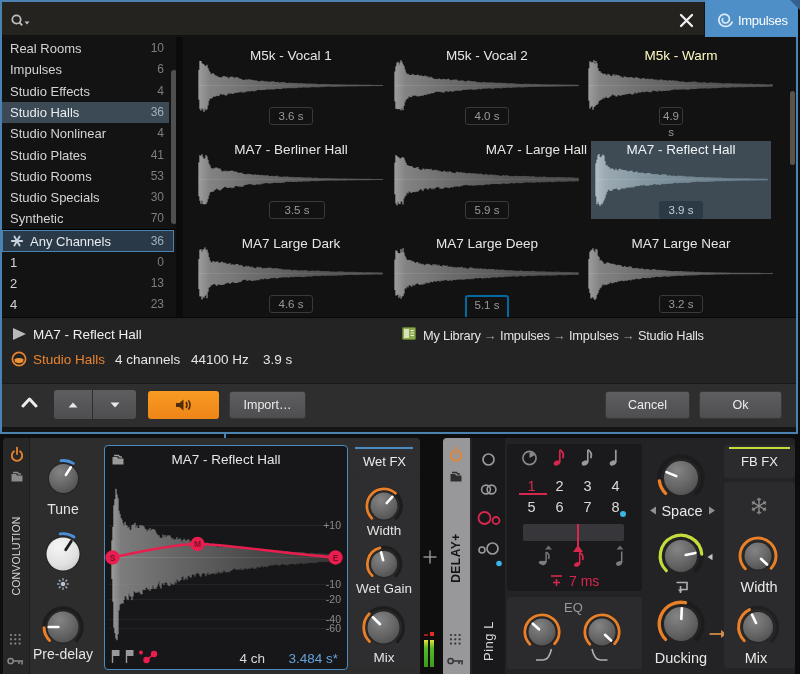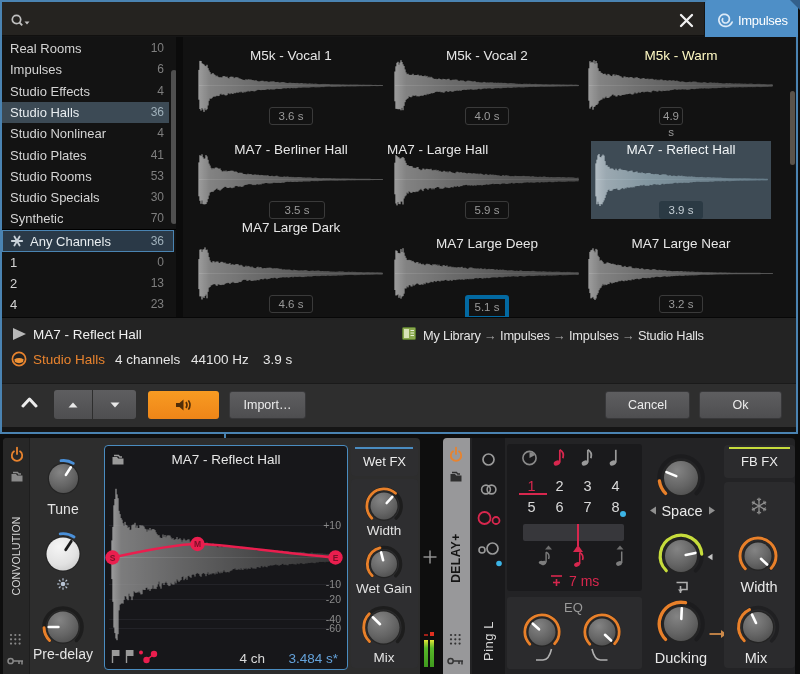--- a/index.html
+++ b/index.html
@@ -108,21 +108,21 @@
           <stop offset="0.06" stop-color="#a8a8a8"></stop>
           <stop offset="0.3" stop-color="#8a8a8a"></stop>
           <stop offset="0.65" stop-color="#6a6a6a"></stop>
           <stop offset="1" stop-color="#5c5c5c"></stop>
         </linearGradient>
       </defs>
       <line x1="3.0" y1="28.5" x2="187.0" y2="28.5" stroke="#424242" stroke-width="1"></line>
       <path d="M3.0 11.4V45.3M4.0 4.2V49.8M5.0 5.0V52.8M6.0 3.3V49.5M7.0 6.3V53.1M8.0 7.9V53.3M9.0 7.4V53.3M10.0 4.1V53.0M11.0 5.4V51.2M12.0 8.8V48.1M13.0 12.6V44.6M14.0 14.5V41.6M15.0 16.8V41.0M16.0 18.3V40.6M17.0 17.0V40.9M18.0 18.1V39.7M19.0 16.8V39.0M20.0 16.5V38.1M21.0 16.7V37.3M22.0 17.3V38.7M23.0 17.9V38.8M24.0 17.4V39.6M25.0 19.1V38.7M26.0 20.3V37.9M27.0 20.6V37.0M28.0 19.7V36.3M29.0 20.5V35.7M30.0 19.5V35.9M31.0 20.7V36.8M32.0 20.0V37.0M33.0 20.1V36.9M34.0 19.9V36.3M35.0 19.7V36.7M36.0 19.7V37.2M37.0 19.8V36.6M38.0 20.5V36.6M39.0 20.8V35.3M40.0 20.4V34.9M41.0 21.0V35.1M42.0 22.1V35.4M43.0 21.8V35.8M44.0 21.7V35.1M45.0 21.8V35.8M46.0 21.8V35.8M47.0 22.8V35.5M48.0 23.0V34.5M49.0 23.0V34.0M50.0 23.4V33.8M51.0 23.4V33.7M52.0 22.7V33.3M53.0 23.3V33.1M54.0 23.1V33.2M55.0 23.1V33.2M56.0 23.6V33.5M57.0 24.0V34.1M58.0 23.6V33.6M59.0 23.5V34.1M60.0 23.6V33.6M61.0 24.0V33.2M62.0 23.6V33.3M63.0 24.0V33.7M64.0 24.4V33.1M65.0 23.9V33.5M66.0 24.1V32.6M67.0 24.1V32.6M68.0 24.7V32.5M69.0 24.2V32.1M70.0 24.7V32.0M71.0 24.3V32.0M72.0 24.3V32.4M73.0 25.0V32.3M74.0 25.2V32.5M75.0 25.0V32.2M76.0 24.7V32.4M77.0 25.2V31.8M78.0 25.3V31.7M79.0 25.2V31.8M80.0 24.8V31.9M81.0 24.7V31.9M82.0 25.3V31.9M83.0 25.6V31.8M84.0 25.8V32.0M85.0 25.8V32.0M86.0 25.9V31.5M87.0 25.9V31.7M88.0 25.5V31.7M89.0 25.6V31.2M90.0 25.9V30.9M91.0 25.5V30.8M92.0 25.6V30.7M93.0 25.9V31.0M94.0 26.1V30.7M95.0 25.8V30.7M96.0 26.3V31.0M97.0 25.9V31.0M98.0 26.3V30.9M99.0 26.2V30.7M100.0 26.3V30.9M101.0 26.2V31.0M102.0 26.0V30.8M103.0 26.0V30.5M104.0 26.2V30.7M105.0 26.1V30.6M106.0 26.4V30.8M107.0 26.5V30.4M108.0 26.5V30.3M109.0 26.5V30.5M110.0 26.8V30.3M111.0 26.5V30.5M112.0 26.5V30.3M113.0 26.5V30.5M114.0 26.5V30.4M115.0 26.6V30.1M116.0 26.9V29.9M117.0 27.1V30.1M118.0 26.8V30.1M119.0 26.7V30.2M120.0 26.7V30.0M121.0 26.9V30.2M122.0 27.0V30.2M123.0 27.1V29.9M124.0 27.2V29.9M125.0 27.3V30.0M126.0 27.2V29.9M127.0 27.1V29.7M128.0 27.0V29.7M129.0 27.3V29.7M130.0 27.1V29.6M131.0 27.2V29.6M132.0 27.2V29.6M133.0 27.2V29.6M134.0 27.1V29.5M135.0 27.3V29.5M136.0 27.5V29.5M137.0 27.4V29.6M138.0 27.3V29.5M139.0 27.4V29.7M140.0 27.5V29.5M141.0 27.5V29.7M142.0 27.5V29.6M143.0 27.5V29.4M144.0 27.6V29.5M145.0 27.6V29.5M146.0 27.5V29.4M147.0 27.5V29.5M148.0 27.5V29.5M149.0 27.5V29.5M150.0 27.6V29.4M151.0 27.5V29.3M152.0 27.6V29.3M153.0 27.6V29.2M154.0 27.7V29.3M155.0 27.7V29.3M156.0 27.6V29.3M157.0 27.7V29.2M158.0 27.7V29.3M159.0 27.7V29.3M160.0 27.8V29.2M161.0 27.8V29.2M162.0 27.8V29.2M163.0 27.8V29.2M164.0 27.8V29.2M165.0 27.8V29.2M166.0 27.8V29.2M167.0 27.8V29.2M168.0 27.8V29.2M169.0 27.8V29.2M170.0 27.8V29.2M171.0 27.8V29.2M172.0 27.8V29.2M173.0 27.8V29.2M174.0 27.8V29.2M175.0 28.0V29.0M176.0 28.0V29.1M177.0 28.0V29.1M178.0 28.0V29.0M179.0 28.0V29.0M180.0 28.1V28.9M181.0 28.0V29.0M182.0 28.0V29.0M183.0 28.0V28.9M184.0 28.0V29.0M185.0 28.1V28.9M186.0 28.0V29.0" stroke="url(#wg104)" stroke-width="1" fill="none"></path>
     </svg>
     <div style="left:269.0px;top:201.0px;width:56px;height:18px;background:rgba(20,20,20,0.4);border:1px solid #3a3a3a;border-radius:3px;font-size:11.5px;color:#9a9a9a;text-align:center;line-height:16px">3.5 s</div>
-    <div style="left:387.0px;top:142.0px;width:200px;text-align:left;font-size:13.5px;color:#e6e6e6">MA7 - Large Hall</div>
+    <div style="left:387.0px;top:142.0px;width:200px;text-align:right;font-size:13.5px;color:#e6e6e6">MA7 - Large Hall</div>
     <svg style="position:absolute;left:392.0px;top:151.0px" width="190" height="58">
       <defs>
         <linearGradient id="wg105" x1="3.0" y1="0" x2="187.0" y2="0" gradientUnits="userSpaceOnUse">
           <stop offset="0" stop-color="#c9c9c9"></stop>
           <stop offset="0.06" stop-color="#a8a8a8"></stop>
           <stop offset="0.3" stop-color="#8a8a8a"></stop>
           <stop offset="0.65" stop-color="#6a6a6a"></stop>
           <stop offset="1" stop-color="#5c5c5c"></stop>
         </linearGradient>
       </defs>
@@ -139,21 +139,21 @@
           <stop offset="0.06" stop-color="#bac8d0"></stop>
           <stop offset="0.3" stop-color="#98aeb8"></stop>
           <stop offset="0.65" stop-color="#7e94a0"></stop>
           <stop offset="1" stop-color="#68808e"></stop>
         </linearGradient>
       </defs>
       <line x1="3.0" y1="28.5" x2="175.0" y2="28.5" stroke="#5d6e78" stroke-width="1"></line>
       <path d="M3.0 12.4V45.4M4.0 8.7V53.3M5.0 4.3V50.7M6.0 3.0V53.1M7.0 6.0V55.0M8.0 6.3V53.0M9.0 4.8V53.4M10.0 3.6V51.3M11.0 4.6V49.4M12.0 10.1V46.9M13.0 14.3V43.8M14.0 14.1V41.1M15.0 15.8V39.2M16.0 15.8V38.5M17.0 17.6V39.9M18.0 17.7V39.8M19.0 17.4V39.6M20.0 17.8V38.4M21.0 18.9V37.9M22.0 19.2V38.0M23.0 17.7V37.6M24.0 19.1V37.5M25.0 19.8V38.8M26.0 18.2V39.1M27.0 17.6V38.6M28.0 18.6V37.9M29.0 18.7V37.2M30.0 19.1V37.1M31.0 19.0V38.1M32.0 19.1V36.8M33.0 19.4V37.4M34.0 19.7V36.2M35.0 20.8V36.6M36.0 20.1V36.6M37.0 19.9V36.6M38.0 19.7V35.9M39.0 19.6V36.6M40.0 21.1V35.8M41.0 21.5V36.4M42.0 21.0V35.3M43.0 20.7V35.2M44.0 20.5V35.0M45.0 21.8V35.0M46.0 21.8V35.1M47.0 21.7V34.5M48.0 22.2V34.1M49.0 21.3V34.6M50.0 22.1V34.2M51.0 22.0V33.7M52.0 22.7V34.5M53.0 22.5V34.9M54.0 22.0V34.4M55.0 22.0V34.8M56.0 21.9V34.6M57.0 22.0V33.7M58.0 23.0V34.0M59.0 22.9V34.2M60.0 23.1V33.4M61.0 23.4V33.2M62.0 23.1V33.1M63.0 22.9V33.5M64.0 23.4V33.6M65.0 23.0V33.3M66.0 23.9V33.8M67.0 24.0V34.0M68.0 23.9V33.4M69.0 23.5V32.8M70.0 23.3V32.7M71.0 23.4V33.4M72.0 23.4V32.9M73.0 23.5V32.9M74.0 24.2V32.7M75.0 24.7V32.8M76.0 24.6V32.8M77.0 24.1V32.6M78.0 24.8V32.6M79.0 25.1V32.6M80.0 24.8V32.4M81.0 24.6V31.9M82.0 24.9V31.8M83.0 25.1V31.6M84.0 25.3V32.2M85.0 24.7V32.2M86.0 24.6V31.6M87.0 25.0V32.0M88.0 24.8V31.5M89.0 24.7V32.1M90.0 25.4V31.8M91.0 25.0V31.6M92.0 25.5V31.7M93.0 25.4V31.8M94.0 25.6V31.7M95.0 25.8V31.9M96.0 25.4V31.9M97.0 25.8V31.3M98.0 25.5V31.3M99.0 25.4V31.4M100.0 25.9V31.0M101.0 25.7V31.0M102.0 25.9V31.1M103.0 26.2V30.8M104.0 26.1V30.6M105.0 26.1V30.8M106.0 26.3V30.6M107.0 26.0V30.9M108.0 26.1V30.9M109.0 25.9V30.8M110.0 26.3V30.8M111.0 26.3V30.8M112.0 26.4V30.8M113.0 26.6V30.8M114.0 26.3V30.8M115.0 26.1V30.9M116.0 26.3V30.7M117.0 26.3V30.5M118.0 26.5V30.5M119.0 26.7V30.7M120.0 26.4V30.6M121.0 26.5V30.4M122.0 26.6V30.2M123.0 26.7V30.1M124.0 26.7V30.3M125.0 26.6V30.1M126.0 26.8V30.2M127.0 26.6V30.2M128.0 26.7V30.4M129.0 26.9V30.0M130.0 26.9V30.1M131.0 27.0V30.2M132.0 26.9V30.3M133.0 27.0V30.0M134.0 27.1V29.9M135.0 27.1V30.0M136.0 27.2V30.2M137.0 27.2V30.2M138.0 27.2V30.1M139.0 27.3V30.0M140.0 27.3V30.0M141.0 27.2V30.0M142.0 27.2V29.8M143.0 27.3V29.9M144.0 27.2V29.7M145.0 27.4V29.8M146.0 27.2V29.8M147.0 27.2V29.6M148.0 27.3V29.6M149.0 27.4V29.8M150.0 27.3V29.7M151.0 27.2V29.6M152.0 27.2V29.6M153.0 27.3V29.7M154.0 27.3V29.7M155.0 27.3V29.7M156.0 27.3V29.6M157.0 27.4V29.6M158.0 27.5V29.5M159.0 27.6V29.6M160.0 27.6V29.5M161.0 27.6V29.5M162.0 27.5V29.5M163.0 27.5V29.5M164.0 27.7V29.3M165.0 27.7V29.4M166.0 27.6V29.5M167.0 27.6V29.5M168.0 27.7V29.3M169.0 27.6V29.3M170.0 27.6V29.4M171.0 27.7V29.4M172.0 27.8V29.4M173.0 27.8V29.4M174.0 27.7V29.4" stroke="url(#wg106)" stroke-width="1" fill="none"></path>
     </svg>
     <div style="left:659.0px;top:201.0px;width:44px;height:18px;background:#2b3a44;border-radius:3px;font-size:11.5px;color:#c4ced4;text-align:center;line-height:18px">3.9 s</div>
-    <div style="left:191.0px;top:220px;width:200px;text-align:center;font-size:13.5px;color:#e6e6e6">MA7 Large Dark</div>
+    <div style="left:191.0px;top:236.0px;width:200px;text-align:center;font-size:13.5px;color:#e6e6e6">MA7 Large Dark</div>
     <svg style="position:absolute;left:196.0px;top:245.0px" width="190" height="58">
       <defs>
         <linearGradient id="wg107" x1="3.0" y1="0" x2="187.0" y2="0" gradientUnits="userSpaceOnUse">
           <stop offset="0" stop-color="#c9c9c9"></stop>
           <stop offset="0.06" stop-color="#a8a8a8"></stop>
           <stop offset="0.3" stop-color="#8a8a8a"></stop>
           <stop offset="0.65" stop-color="#6a6a6a"></stop>
           <stop offset="1" stop-color="#5c5c5c"></stop>
         </linearGradient>
       </defs>
@@ -168,21 +168,21 @@
           <stop offset="0" stop-color="#c9c9c9"></stop>
           <stop offset="0.06" stop-color="#a8a8a8"></stop>
           <stop offset="0.3" stop-color="#8a8a8a"></stop>
           <stop offset="0.65" stop-color="#6a6a6a"></stop>
           <stop offset="1" stop-color="#5c5c5c"></stop>
         </linearGradient>
       </defs>
       <line x1="3.0" y1="28.5" x2="187.0" y2="28.5" stroke="#424242" stroke-width="1"></line>
       <path d="M3.0 14.6V45.0M4.0 5.4V50.5M5.0 5.9V50.2M6.0 7.9V49.4M7.0 8.2V52.8M8.0 8.3V50.5M9.0 4.1V53.6M10.0 7.0V51.6M11.0 3.2V51.1M12.0 7.6V48.7M13.0 10.8V43.4M14.0 12.8V43.5M15.0 14.9V41.4M16.0 15.2V42.4M17.0 14.8V40.3M18.0 15.2V40.1M19.0 15.3V41.4M20.0 16.4V41.5M21.0 15.9V39.4M22.0 17.0V40.7M23.0 18.1V39.8M24.0 17.6V39.1M25.0 17.0V38.2M26.0 17.3V38.8M27.0 19.0V39.5M28.0 17.9V40.0M29.0 19.0V39.3M30.0 19.6V39.4M31.0 18.8V39.7M32.0 19.7V38.2M33.0 20.3V39.2M34.0 19.3V37.6M35.0 18.7V37.6M36.0 19.3V38.3M37.0 18.9V37.8M38.0 19.7V37.4M39.0 20.0V36.6M40.0 20.6V37.1M41.0 19.2V37.3M42.0 19.9V36.1M43.0 19.1V36.1M44.0 20.2V36.9M45.0 19.5V36.0M46.0 20.9V35.7M47.0 19.7V36.1M48.0 21.0V36.5M49.0 20.9V35.6M50.0 21.7V35.6M51.0 20.4V35.7M52.0 20.0V35.6M53.0 21.0V35.0M54.0 20.9V34.8M55.0 20.4V35.5M56.0 21.8V35.7M57.0 21.7V35.9M58.0 21.5V34.9M59.0 21.6V35.4M60.0 22.4V35.9M61.0 21.8V34.9M62.0 22.6V34.8M63.0 22.1V35.1M64.0 22.7V35.1M65.0 22.4V34.4M66.0 22.3V34.8M67.0 22.0V34.1M68.0 22.9V34.6M69.0 22.0V34.6M70.0 21.8V34.3M71.0 22.8V34.5M72.0 23.1V34.9M73.0 22.6V33.8M74.0 23.1V34.4M75.0 23.6V33.8M76.0 24.0V34.1M77.0 22.9V34.3M78.0 22.5V33.6M79.0 22.5V34.3M80.0 22.6V33.6M81.0 23.3V34.2M82.0 23.2V33.7M83.0 23.7V33.0M84.0 23.3V33.3M85.0 23.9V32.9M86.0 23.2V33.6M87.0 24.1V33.0M88.0 23.5V33.0M89.0 23.3V33.0M90.0 23.8V33.5M91.0 24.2V33.6M92.0 23.8V32.8M93.0 23.5V33.3M94.0 24.3V33.1M95.0 24.3V32.6M96.0 24.1V33.1M97.0 23.8V33.2M98.0 24.3V33.0M99.0 24.0V32.5M100.0 24.0V32.4M101.0 24.0V32.3M102.0 24.3V32.3M103.0 24.9V32.3M104.0 24.6V32.4M105.0 24.3V32.6M106.0 24.9V32.3M107.0 25.0V31.8M108.0 24.5V32.1M109.0 24.9V32.2M110.0 24.8V32.3M111.0 24.6V32.2M112.0 24.9V32.1M113.0 25.3V31.5M114.0 25.0V31.9M115.0 25.5V31.7M116.0 25.6V31.4M117.0 25.3V31.5M118.0 25.5V31.8M119.0 25.2V31.5M120.0 25.3V31.3M121.0 25.6V31.3M122.0 25.7V31.1M123.0 26.0V31.6M124.0 25.8V31.3M125.0 25.7V31.7M126.0 26.0V31.7M127.0 26.0V31.1M128.0 25.5V31.0M129.0 25.4V30.9M130.0 25.9V31.2M131.0 26.1V31.3M132.0 26.0V31.5M133.0 26.0V31.4M134.0 26.1V31.1M135.0 26.0V30.9M136.0 26.0V30.8M137.0 26.0V30.7M138.0 26.2V30.7M139.0 26.1V31.1M140.0 25.9V30.9M141.0 25.9V31.1M142.0 25.9V31.0M143.0 26.3V30.9M144.0 26.3V30.6M145.0 26.5V30.8M146.0 26.5V30.6M147.0 26.5V30.5M148.0 26.4V30.4M149.0 26.6V30.6M150.0 26.7V30.8M151.0 26.3V30.4M152.0 26.4V30.7M153.0 26.6V30.8M154.0 26.6V30.4M155.0 26.8V30.3M156.0 26.8V30.4M157.0 26.7V30.6M158.0 26.6V30.4M159.0 26.8V30.5M160.0 26.8V30.6M161.0 27.0V30.3M162.0 26.7V30.4M163.0 26.9V30.4M164.0 26.7V30.4M165.0 26.7V30.2M166.0 26.8V30.3M167.0 26.7V30.0M168.0 26.9V30.0M169.0 27.1V30.0M170.0 27.1V30.2M171.0 27.1V30.3M172.0 26.9V30.1M173.0 27.1V30.2M174.0 27.1V30.2M175.0 26.9V30.1M176.0 26.9V30.1M177.0 27.0V29.9M178.0 26.9V30.0M179.0 27.2V29.9M180.0 27.2V29.9M181.0 27.2V29.8M182.0 27.3V29.9M183.0 27.3V29.7M184.0 27.2V29.9M185.0 27.2V30.0M186.0 27.2V30.0" stroke="url(#wg108)" stroke-width="1" fill="none"></path>
     </svg>
-    <div style="left:465.0px;top:295.0px;width:44px;height:25px;background:rgba(20,20,20,0.4);border:4px solid #0369a1;border-radius:3px;font-size:11.5px;color:#9a9a9a;text-align:center;line-height:16px">5.1 s</div>
+    <div style="left:465.0px;top:295.0px;width:44px;height:25px;background:rgba(20,20,20,0.4);border:2px solid #0369a1;border-radius:3px;font-size:11.5px;color:#9a9a9a;text-align:center;line-height:16px">5.1 s</div>
     <div style="left:581.0px;top:236.0px;width:200px;text-align:center;font-size:13.5px;color:#e6e6e6">MA7 Large Near</div>
     <svg style="position:absolute;left:586.0px;top:245.0px" width="190" height="58">
       <defs>
         <linearGradient id="wg109" x1="3.0" y1="0" x2="187.0" y2="0" gradientUnits="userSpaceOnUse">
           <stop offset="0" stop-color="#c9c9c9"></stop>
           <stop offset="0.06" stop-color="#a8a8a8"></stop>
           <stop offset="0.3" stop-color="#8a8a8a"></stop>
           <stop offset="0.65" stop-color="#6a6a6a"></stop>
           <stop offset="1" stop-color="#5c5c5c"></stop>
         </linearGradient>

